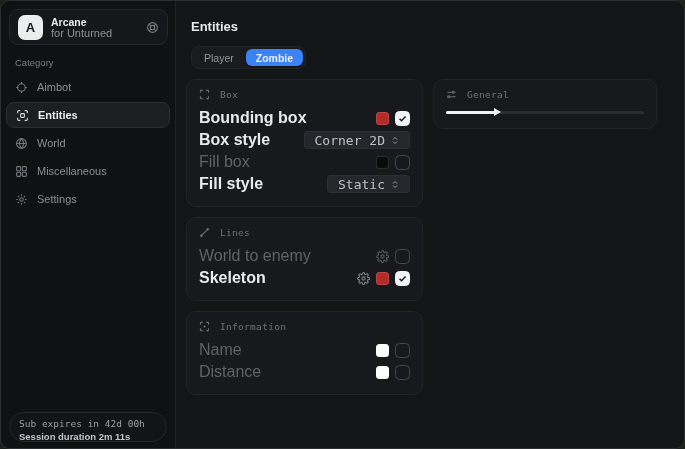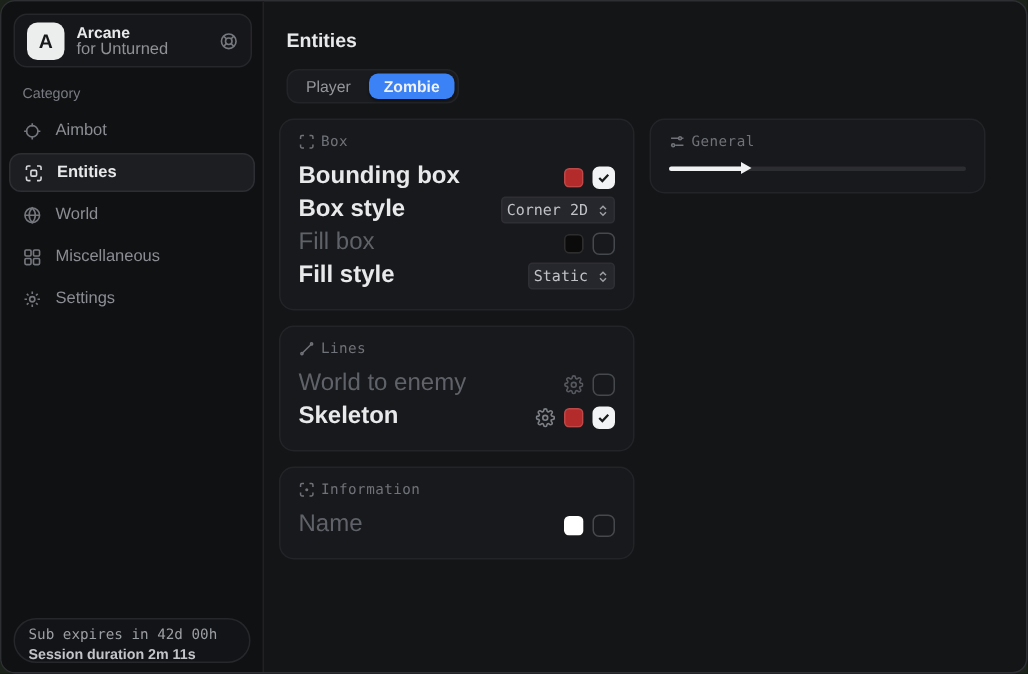--- a/index.html
+++ b/index.html
@@ -88,21 +88,21 @@
     font-family:inherit; display:flex; align-items:center;
   }
   .tab.active{ background:#3b82f6; color:#f0f1f2; font-weight:bold; box-shadow:0 1px 2px rgba(0,0,0,.4);}
   .col-left{ position:absolute; left:9px; top:78px; width:237px; display:flex; flex-direction:column; gap:10px;}
   .col-right{ position:absolute; left:256px; top:78px; width:224px;}
   .card{
     background:var(--bg-card); border:1px solid #232428; border-radius:10px;
     padding:9px 12px 11px 12px;
   }
   .sec-head{
-    display:flex; align-items:flex-start; gap:4px; margin-bottom:7px;
+    display:flex; align-items:flex-start; gap:10px; margin-bottom:7px;
     color:#6f7278;
   }
   .sec-head .ic{ display:flex; }
   .sec-title{ font-family:"DejaVu Sans Mono", monospace; font-size:9.5px; letter-spacing:.3px;}
   .row{
     height:22px; display:flex; align-items:center;
   }
   .row .lbl{ font-size:16px; font-weight:bold; color:var(--txt); }
   .row.dim .lbl{ color:var(--txt-disabled); font-weight:normal;}
   .row .spacer{ flex:1; }
@@ -113,22 +113,22 @@
   }
   .checkbox{
     width:15px; height:15px; border-radius:4.5px;
     border:1.5px solid #55585e; background:transparent;
     display:flex; align-items:center; justify-content:center;
   }
   .checkbox.checked{ background:#f2f3f4; border-color:#f2f3f4; color:#1a1b1d; }
   .row.dim .checkbox{ border-color:#45484d; }
   .dropdown{
     height:18px; background:#26272c; border:1px solid #2e2f34; border-radius:3px;
-    display:flex; align-items:center; gap:6px; padding:0 3px;
-    color:#c0c2c7; font-size:10px; font-family:"DejaVu Sans Mono", monospace;
+    display:flex; align-items:center; gap:6px; padding:0 10px;
+    color:#c0c2c7; font-size:13px; font-family:"DejaVu Sans Mono", monospace;
   }
   .dropdown .ic{ display:flex; color:#9a9da2;}
   .gear-btn{ display:flex; color:#7d8086; }
   .row.dim .gear-btn{ color:#55585e; }
   
   .gen-row{ display:flex; align-items:center; height:20px; margin-bottom:4px;}
   .gen-lbl{ font-size:11px; font-weight:bold; color:var(--txt); }
   .gen-val{ margin-left:auto; font-size:10.5px; font-family:"DejaVu Sans Mono", monospace; color:#94969b; }
   .slider{ position:relative; height:10px; margin-top:2px; }
   .slider .track{ position:absolute; left:0; right:0; top:4px; height:3px; background:#2c2d31; border-radius:2px;}
@@ -348,20 +348,28 @@
 
         <div class="row dim">
           <span class="lbl">Name</span>
           <span class="spacer"></span>
           <span class="controls">
             <span class="swatch" style="background: rgb(255, 255, 255);"></span>
             <span class="checkbox"></span>
           </span>
         </div>
 
+        <div class="row dim">
+          <span class="lbl">Distance</span>
+          <span class="spacer"></span>
+          <span class="controls">
+            <span class="swatch" style="background: rgb(255, 255, 255);"></span>
+            <span class="checkbox"></span>
+          </span>
+        </div>
       </div>
     </div>
 
     <div class="col-right">
       <div class="card">
         <div class="sec-head">
           <span class="ic">
             <svg width="11" height="11" viewBox="0 0 24 24" fill="none" stroke="currentColor" stroke-width="2.2">
               <path d="M3 7h12M19 7h2M3 17h2M9 17h12"></path>
               <circle cx="16" cy="7" r="2.2"></circle>

